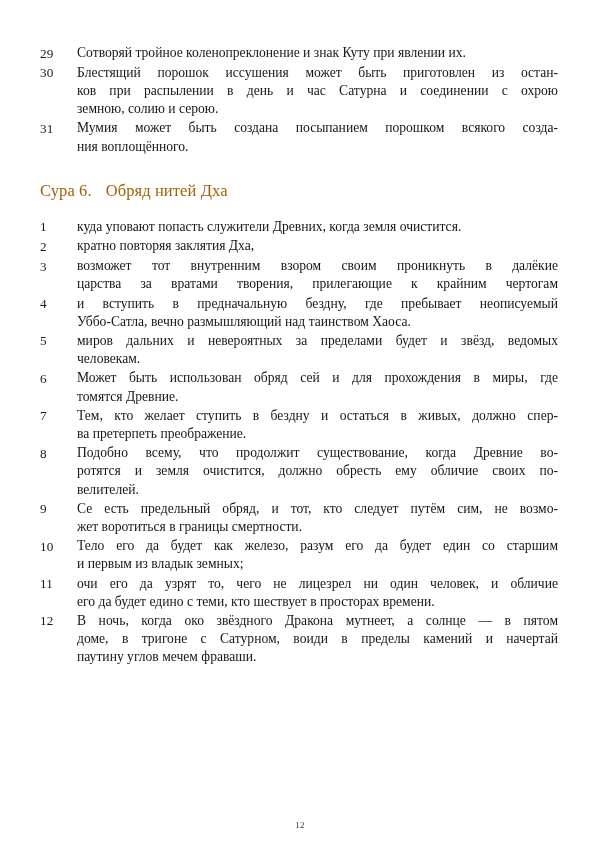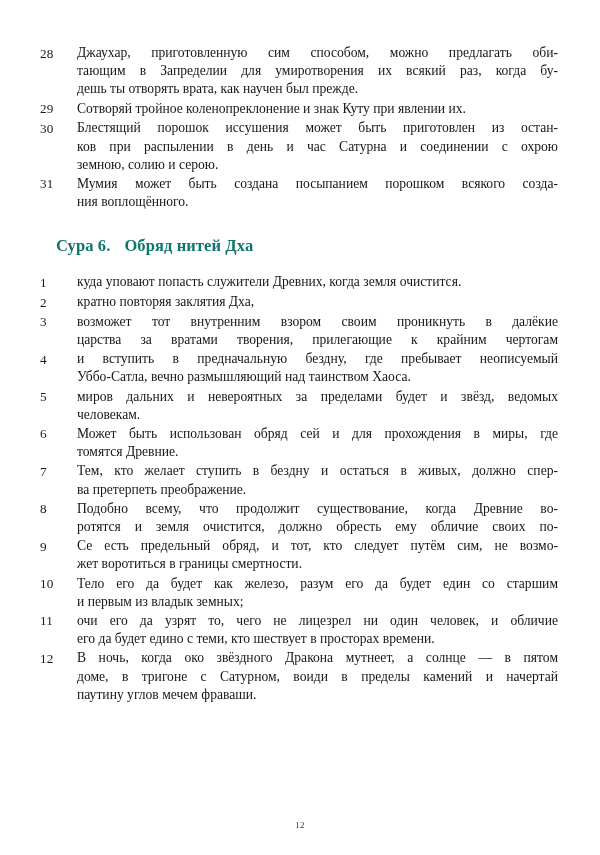--- a/index.html
+++ b/index.html
@@ -64,24 +64,24 @@
     text-align-last: justify;
     white-space: pre;
   }
   .verse-text .ln.last {
     text-align-last: left;
   }
 
   
   .sura-heading {
     font-size: 16.5px;
-    font-weight: bold;
+    font-weight: normal;
     line-height: 20px;
-    margin: 25px 0 17px 16px;
-    color: #0f766e;
+    margin: 25px 0 17px 0;
+    color: #a16207;
     letter-spacing: 0.1px;
   }
   .sura-heading .sura-label {
     margin-right: 14px;
   }
 
   
   .folio {
     position: absolute;
     left: 0;
@@ -94,28 +94,20 @@
   }
 </style>
 </head>
 <body>
 
 <div class="page">
   <div class="content">
 
     <div>
 
-      <div class="verse">
-        <div class="verse-num">28</div>
-        <div class="verse-text">
-          <span class="ln">Джаухар, приготовленную сим способом, можно предлагать оби-</span>
-          <span class="ln">тающим в Запределии для умиротворения их всякий раз, когда бу-</span>
-          <span class="ln last">дешь ты отворять врата, как научен был прежде.</span>
-        </div>
-      </div>
 
       <div class="verse">
         <div class="verse-num">29</div>
         <div class="verse-text">
           <span class="ln last">Сотворяй тройное коленопреклонение и знак Куту при явлении их.</span>
         </div>
       </div>
 
       <div class="verse">
         <div class="verse-num">30</div>
@@ -193,20 +185,21 @@
           <span class="ln">Тем, кто желает ступить в бездну и остаться в живых, должно спер-</span>
           <span class="ln last">ва претерпеть преображение.</span>
         </div>
       </div>
 
       <div class="verse">
         <div class="verse-num">8</div>
         <div class="verse-text">
           <span class="ln">Подобно всему, что продолжит существование, когда Древние во-</span>
           <span class="ln">ротятся и земля очистится, должно обресть ему обличие своих по-</span>
+          <span class="ln last">велителей.</span>
         </div>
       </div>
 
       <div class="verse">
         <div class="verse-num">9</div>
         <div class="verse-text">
           <span class="ln">Се есть предельный обряд, и тот, кто следует путём сим, не возмо-</span>
           <span class="ln last">жет воротиться в границы смертности.</span>
         </div>
       </div>

